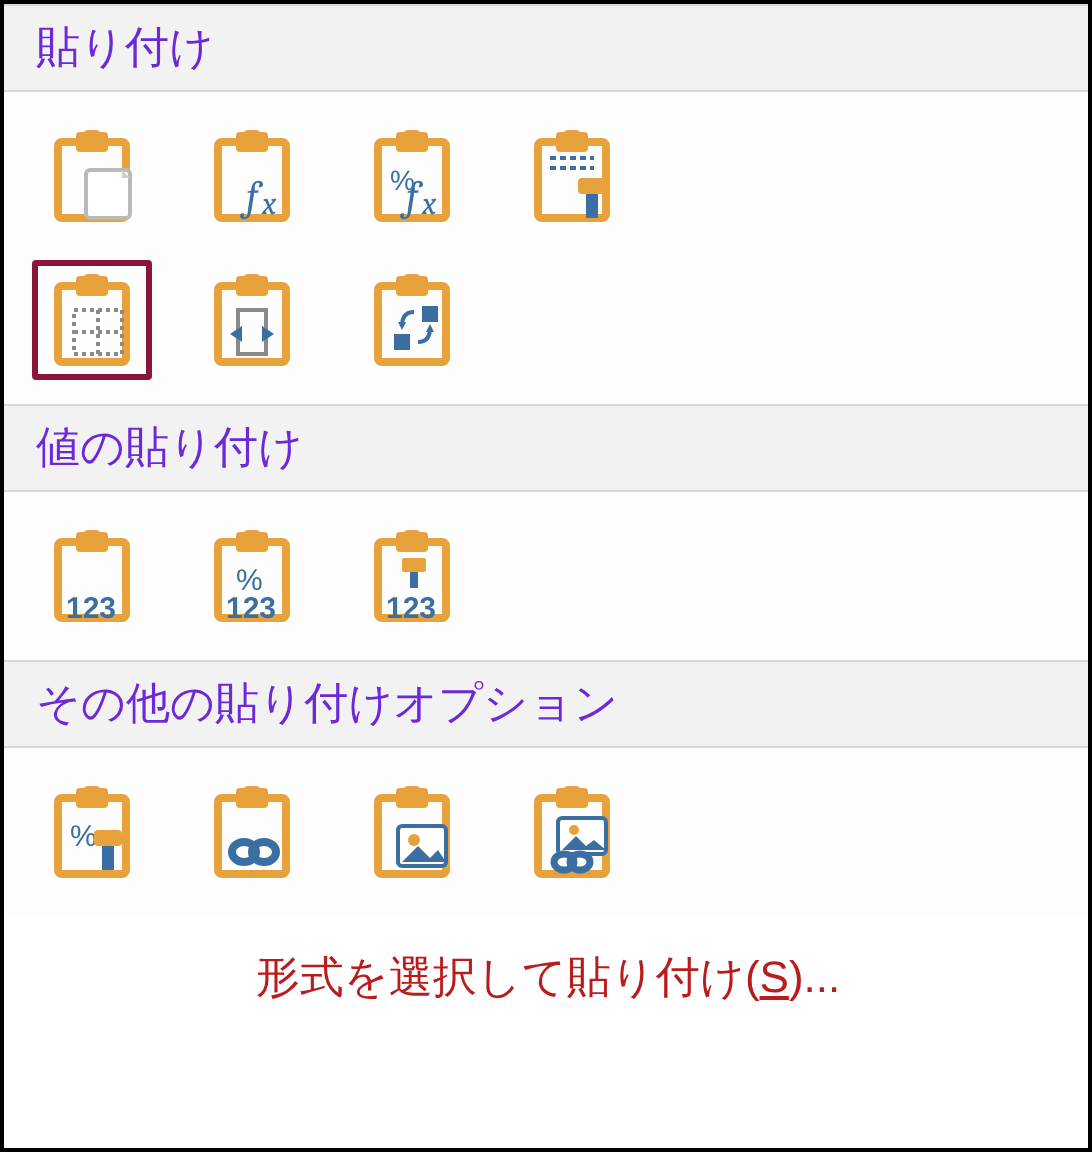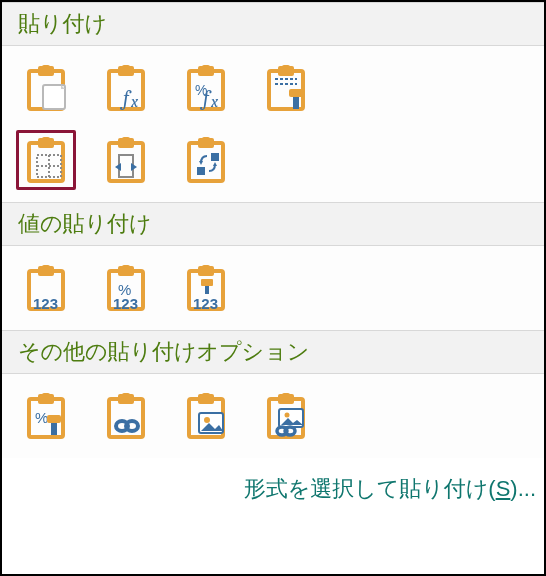--- a/index.html
+++ b/index.html
@@ -7,21 +7,21 @@
     width:546px;height:576px;
     font-family:"Yu Gothic","Meiryo",sans-serif;
     background:#ffffff;
     box-sizing:border-box;
     border:2px solid #000;
   }
   .section-header{
     background:#f2f2f2;
     padding:6px 16px;
     font-size:22px;
-    color:#4d7c0f;
+    color:#6d28d9;
     border-bottom:1px solid #d8d8d8;
     border-top:1px solid #d8d8d8;
   }
   .section-header:first-child{border-top:none}
   .icon-row{
     display:flex;
     flex-wrap:wrap;
     gap:20px;
     padding:12px 14px;
     background:#fdfdfd;
@@ -32,24 +32,24 @@
     cursor:pointer;
     border:3px solid transparent;
     border-radius:2px;
     box-sizing:border-box;
   }
   .icon-btn.selected{
     border-color:#8a1538;
   }
   .icon-btn svg{width:46px;height:46px;display:block}
   .footer{
-    text-align:right;
+    text-align:center;
     padding:16px 8px 10px 10px;
     font-size:22px;
-    color:#0f766e;
+    color:#b91c1c;
     background:#fff;
     cursor:pointer;
   }
   .footer u{text-decoration:underline}
 </style>
 </head>
 <body>
 
 <svg width="0" height="0" style="position:absolute">
   <defs>

